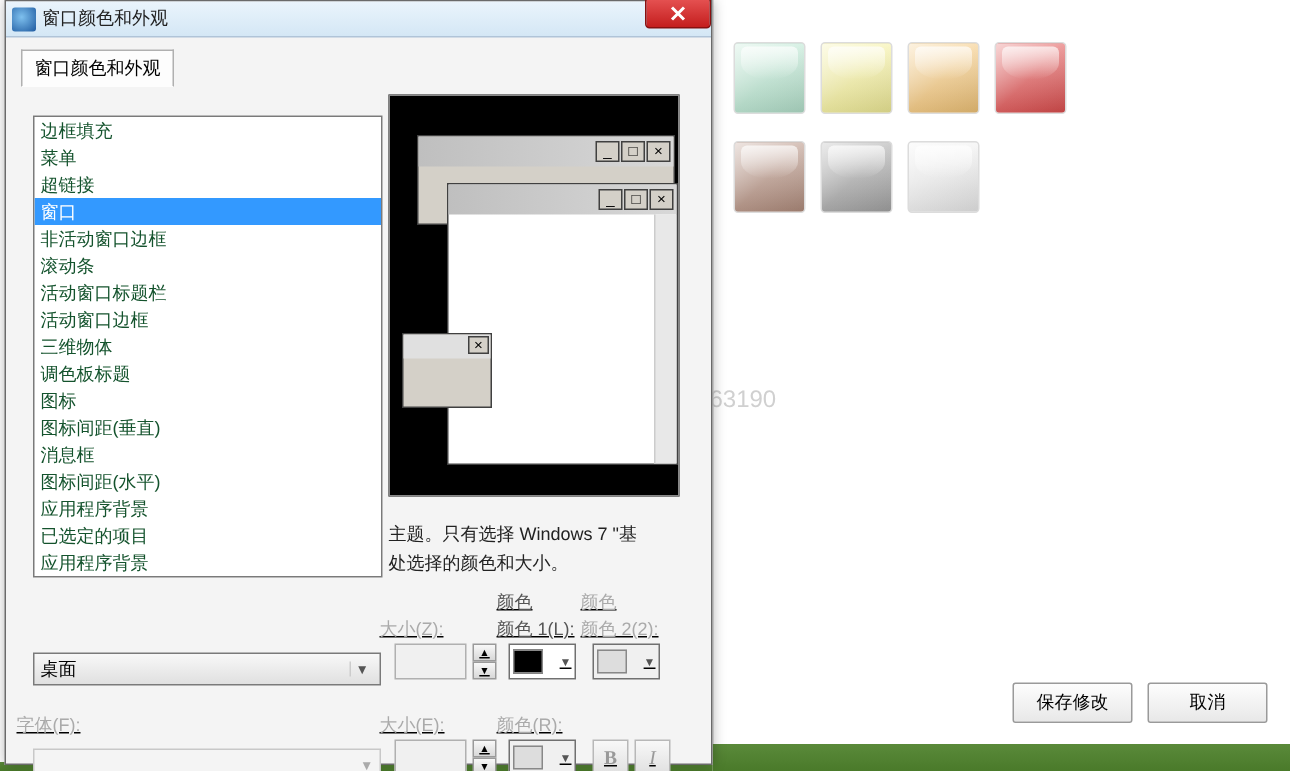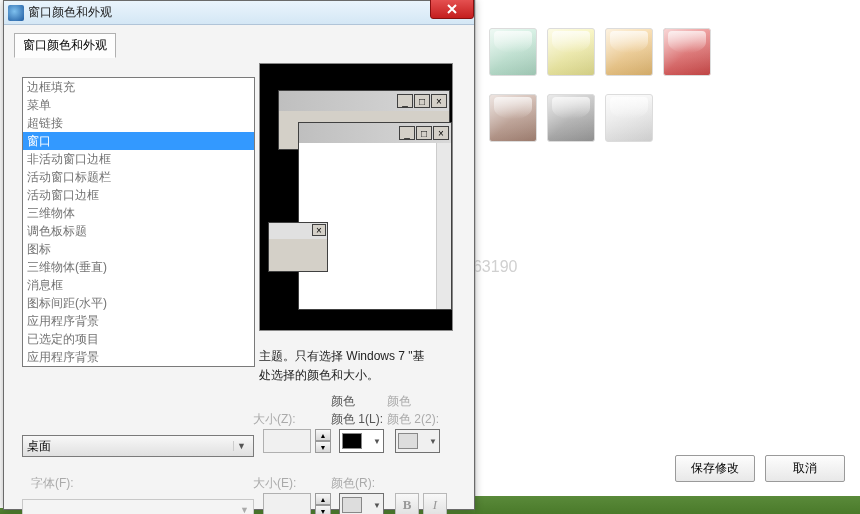--- a/index.html
+++ b/index.html
@@ -103,21 +103,21 @@
     .scroll-right {
       position: absolute; right: 0; top: 20px; bottom: 0; width: 15px;
       background: #e8e8e8; border-left: 1px solid #ccc;
     }
     
     .desc-text {
       position: absolute; left: 255px; top: 322px; width: 205px;
       font-size: 12px; line-height: 1.6; color: #222;
     }
     
-    .row { display: flex; align-items: center; gap: 4px; position: absolute; }
+    .row { display: flex; align-items: center; gap: 4px; position: absolute; text-decoration: underline; }
     .row label { font-size: 12px; color: #555; }
     .row.disabled label { color: #aaa; }
     .num-input {
       width: 48px; height: 24px; border: 1px solid #b0b0b0; background: #fff;
       font-size: 12px; padding: 0 4px;
     }
     .num-input:disabled { background: #f0f0f0; color: #aaa; }
     .spinner { width: 16px; height: 24px; display: flex; flex-direction: column; }
     .spinner div {
       flex: 1; background: linear-gradient(#f8f8f8,#d8d8d8);
@@ -133,21 +133,21 @@
     .color-combo.disabled { background: #f0f0f0; }
     .color-combo.disabled .color-sw { background: #ddd !important; }
     
     
     .dropdown-list {
       position: absolute; left: 18px; top: 52px; width: 233px;
       background: #fff; border: 1px solid #7a7a7a; z-index: 10;
       max-height: 355px; overflow: hidden;
     }
     .dropdown-list .item {
-      font-size: 12px; padding: 1px 4px; cursor: pointer; color: #737373;
+      font-size: 12px; padding: 1px 4px; cursor: pointer; color: #14532d;
       line-height: 16px; white-space: nowrap;
     }
     .dropdown-list .item.selected { background: #3399ff; color: #fff; }
     
     .main-combo {
       position: absolute; left: 18px; top: 410px; width: 232px; height: 22px;
       border: 1px solid #7a7a7a;
       background: linear-gradient(#f8f8f8,#e0e0e0);
       display: flex; align-items: center; padding: 0 4px; font-size: 12px; cursor: pointer;
     }
@@ -276,21 +276,21 @@
       </div>
     </div>
     
     
     <div class="main-combo">
       <span>桌面</span>
       <span class="cb-arrow">▼</span>
     </div>
     
     
-    <div class="row disabled" style="left:27px; top:450px;">
+    <div class="row disabled" style="left:7px; top:450px;">
       <label>字体(F):</label>
     </div>
     <div class="row disabled" style="left:249px; top:450px;">
       <label>大小(E):</label>
     </div>
     <div class="row disabled" style="left:327px; top:450px;">
       <label>颜色(R):</label>
     </div>
     
     <div class="font-combo">
@@ -315,26 +315,27 @@
       <div class="fmt-btn" style="font-style:italic">I</div>
     </div>
     
     
     <div class="dropdown-list" id="dropdown-list">
         <div class="item">边框填充</div>
         <div class="item">菜单</div>
         <div class="item">超链接</div>
         <div class="item selected">窗口</div>
         <div class="item">非活动窗口边框</div>
+        <div class="item">滚动条</div>
         <div class="item">活动窗口标题栏</div>
         <div class="item">活动窗口边框</div>
         <div class="item">三维物体</div>
         <div class="item">调色板标题</div>
         <div class="item">图标</div>
-        <div class="item">三维物体(垂直)</div>
+        <div class="item">图标间距(垂直)</div>
         <div class="item">消息框</div>
         <div class="item">图标间距(水平)</div>
         <div class="item">应用程序背景</div>
         <div class="item">已选定的项目</div>
         <div class="item">应用程序背景</div>
       </div>
     
   </div>
 </div>
 

